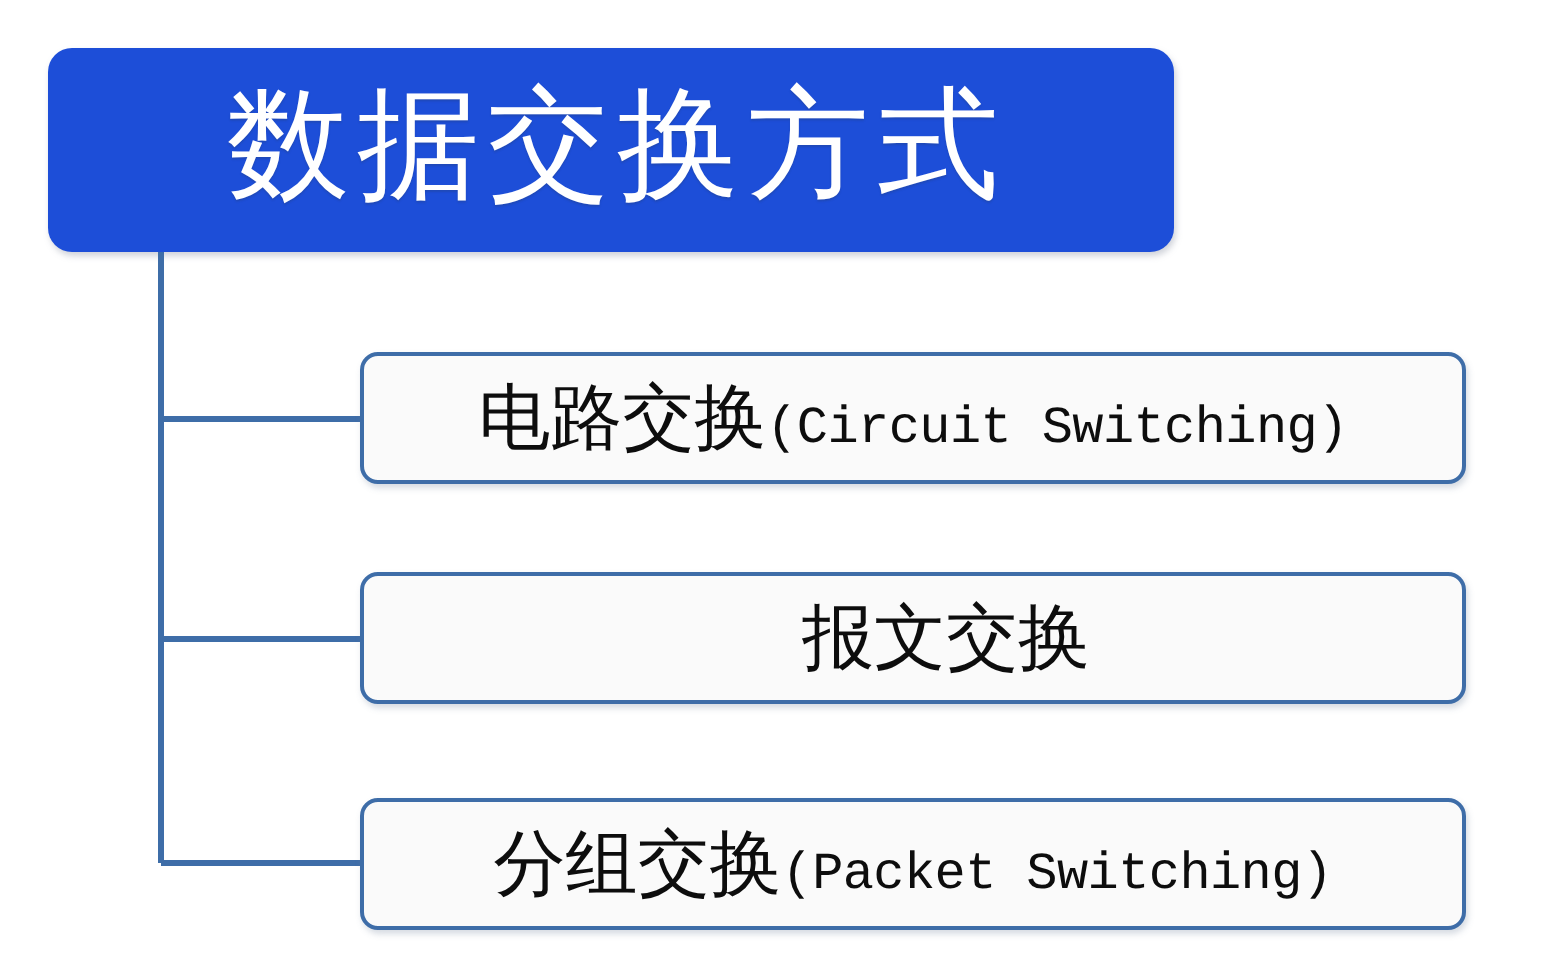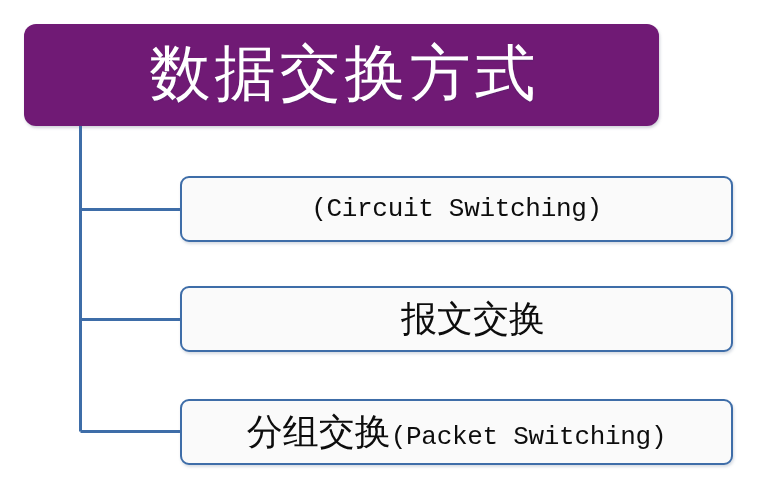--- a/index.html
+++ b/index.html
@@ -18,23 +18,23 @@
     height: 489px;
     background: #ffffff;
     overflow: hidden;
   }
 
   
   .root-node {
     position: absolute;
     left: 24px;
     top: 24px;
-    width: 635px;
+    width: 563px;
     height: 102px;
-    background: #701a75;
+    background: #1d4ed8;
     border-radius: 12px;
     box-shadow: 1px 2px 3px rgba(120,130,150,0.35);
     display: flex;
     align-items: center;
     justify-content: center;
     box-sizing: border-box;
     padding-bottom: 4px;
   }
   .root-label {
     color: #FFFFFF;
@@ -110,20 +110,21 @@
 
     <path d="M80.5 209.5 L180 209.5" fill="none" stroke="#3E6DA8" stroke-width="3"></path>
 
     <path d="M80.5 319.5 L180 319.5" fill="none" stroke="#3E6DA8" stroke-width="3"></path>
 
     <path d="M80.5 431.5 L180 431.5" fill="none" stroke="#3E6DA8" stroke-width="3"></path>
   </svg>
 
   <div class="child-node n1">
     <span class="child-label">
+      <span class="cn">电路交换</span>
         <span class="en">(Circuit Switching)</span>
     </span>
   </div>
 
   <div class="child-node n2">
     <span class="child-label">
       <span class="cn">报文交换</span>
     </span>
   </div>
 

